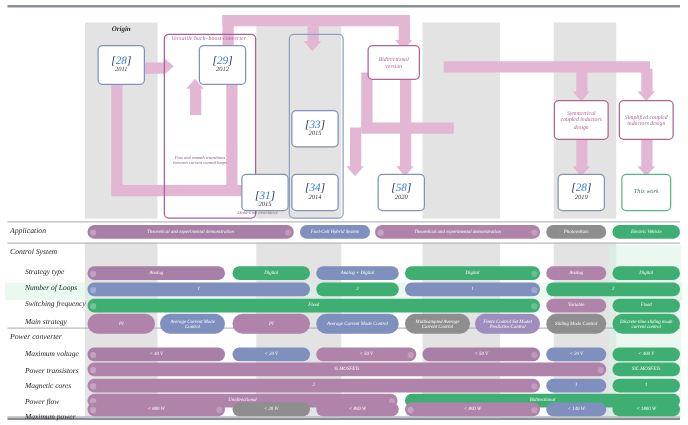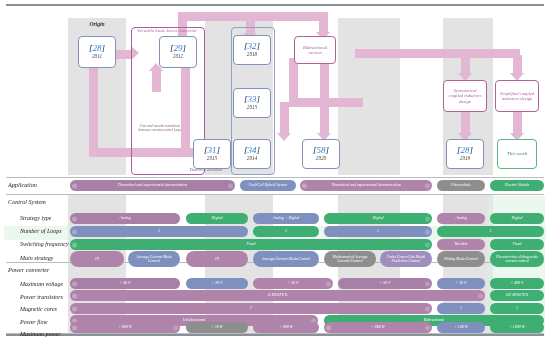--- a/index.html
+++ b/index.html
@@ -169,30 +169,26 @@
     <div class="yr">2011</div>
   </div>
 
   <div class="node" style="left:141px;top:36px;width:38px;height:32px;margin-left:18px;">
     <div class="ref">[<b>29</b>]</div>
     <div class="yr">2012</div>
   </div>
 
   <div class="noteTxt" style="left:134px;top:124px;width:52px;">Fast and smooth transitions between current control loops</div>
 
-  <div class="node" style="left:193px;top:139px;width:38px;height:30px;">
+  <div class="node" style="left:193px;top:139px;width:38px;height:30px;justify-content:flex-end;">
     <div class="ref">[<b>31</b>]</div>
     <div class="yr">2015</div>
   </div>
   <div class="edgeLbl" style="left:176px;top:168px;width:60px;">Dead-time avoidance</div>
 
-  <div class="node" style="left:233px;top:35px;width:38px;height:30px;">
-    <div class="ref">[<b>32</b>]</div>
-    <div class="yr">2018</div>
-  </div>
   <div class="node" style="left:233px;top:88px;width:38px;height:30px;">
     <div class="ref">[<b>33</b>]</div>
     <div class="yr">2015</div>
   </div>
   <div class="node" style="left:233px;top:139px;width:38px;height:30px;">
     <div class="ref">[<b>34</b>]</div>
     <div class="yr">2014</div>
   </div>
 
   <div class="node pink" style="left:294px;top:36px;width:42px;height:28px;">

